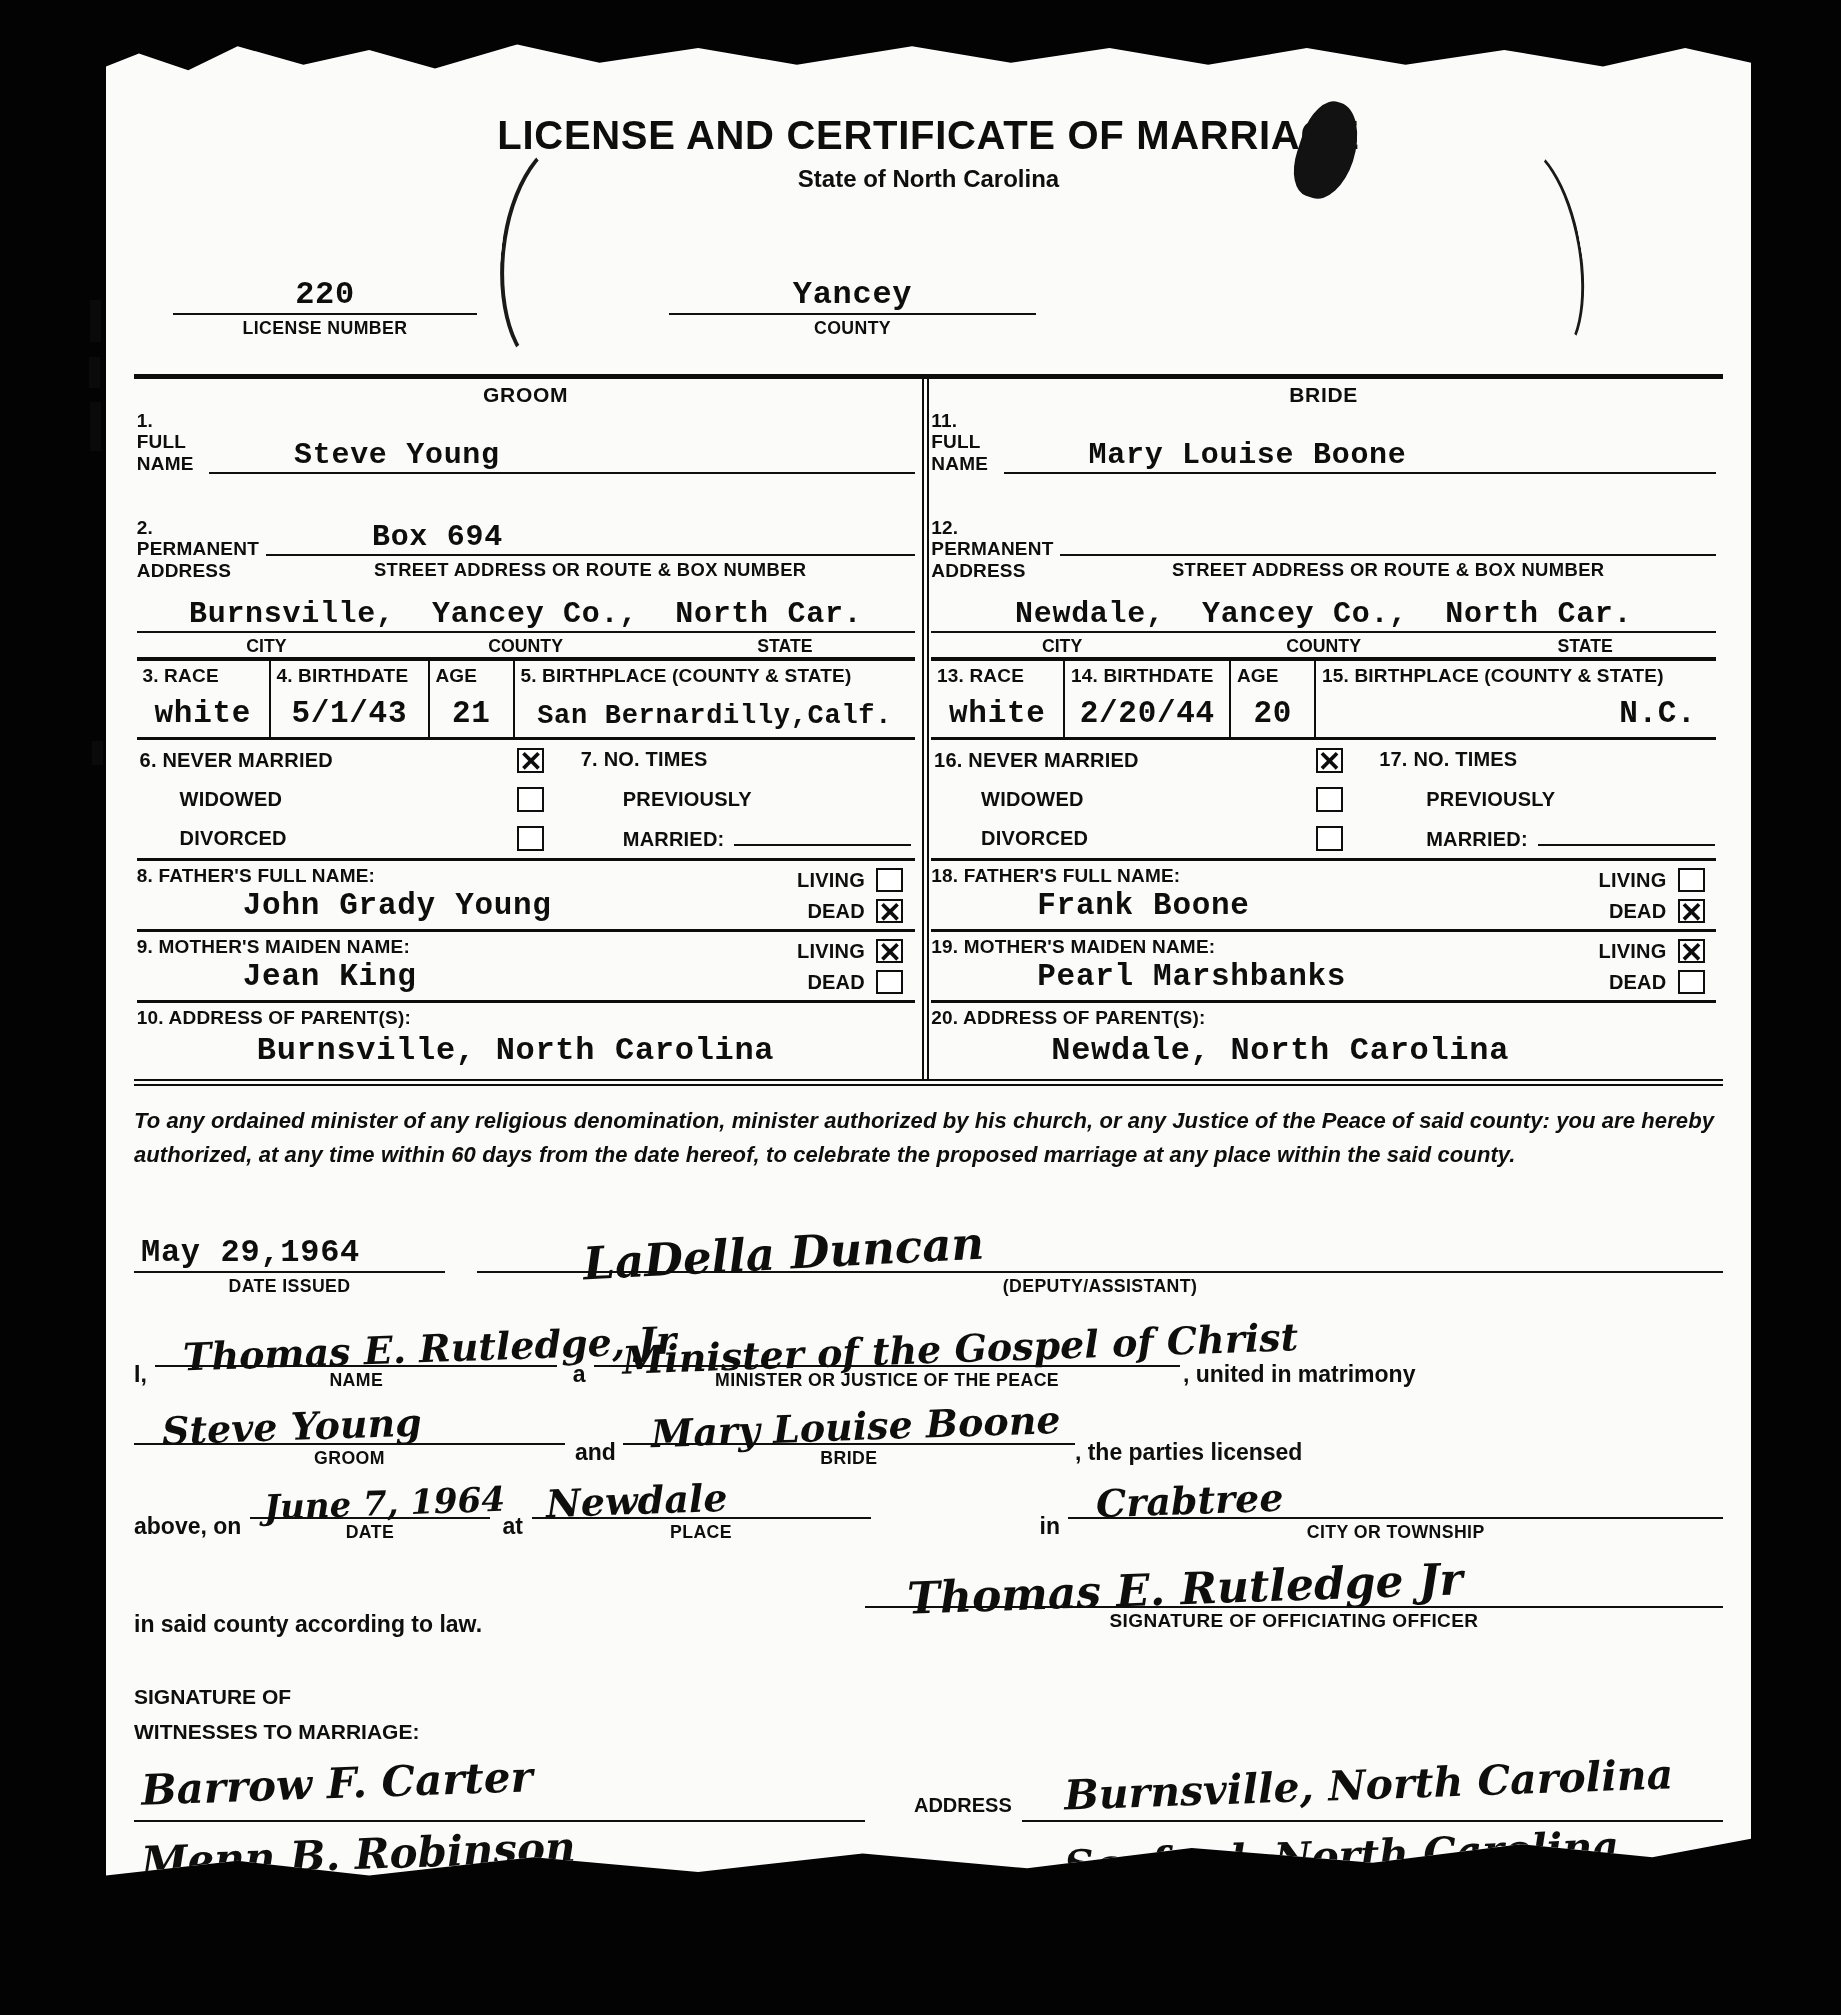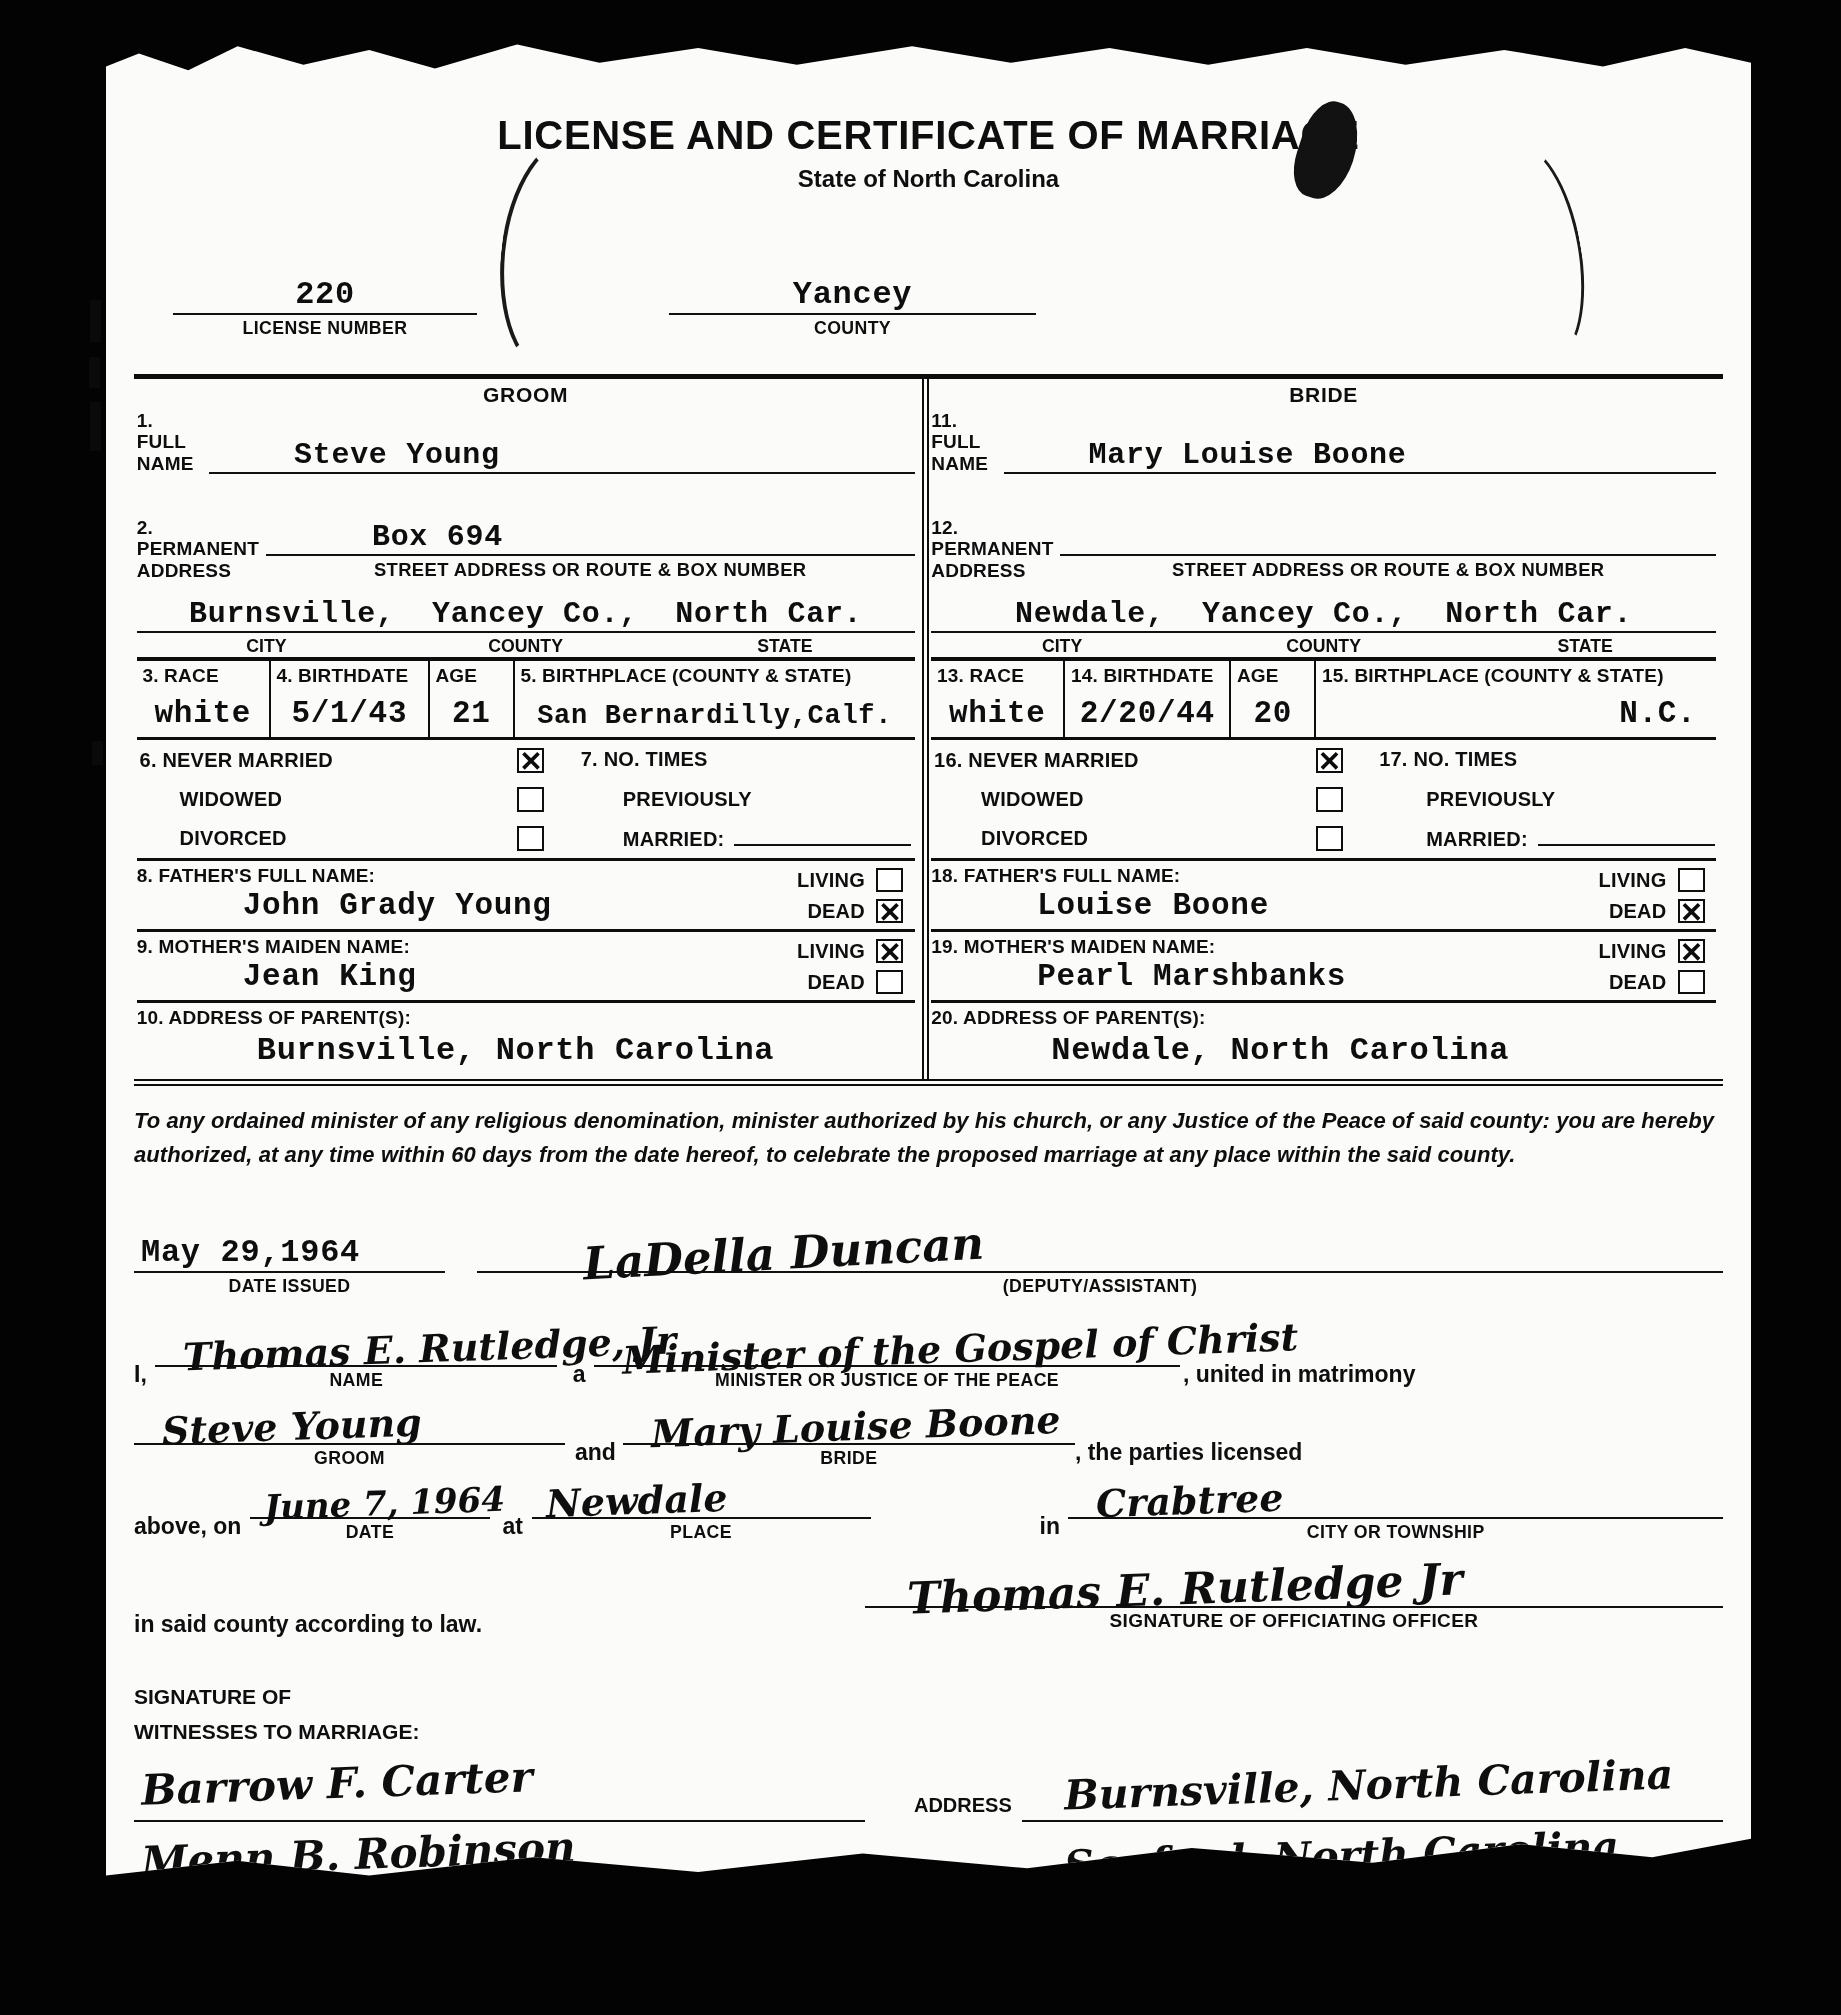--- a/index.html
+++ b/index.html
@@ -326,21 +326,21 @@
           </div>
           <div class="mar-right">
             <span class="lbl">17. NO. TIMES</span>
             <span class="lbl" style="padding-left:47px;">PREVIOUSLY</span>
             <span class="lbl" style="padding-left:47px;"><span>MARRIED:</span><span class="mar-line"></span></span>
           </div>
         </div>
 
         <div class="r-parent">
           <span class="lbl">18. FATHER'S FULL NAME:</span>
-          <span class="typed">Louise Boone</span>
+          <span class="typed">Frank Boone</span>
           <div class="ld ld1">
             <span class="lbl">LIVING</span>
             <span class="cb"></span>
           </div>
           <div class="ld ld2">
             <span class="lbl">DEAD</span>
             <span class="cb checked"></span>
           </div>
         </div>
 

